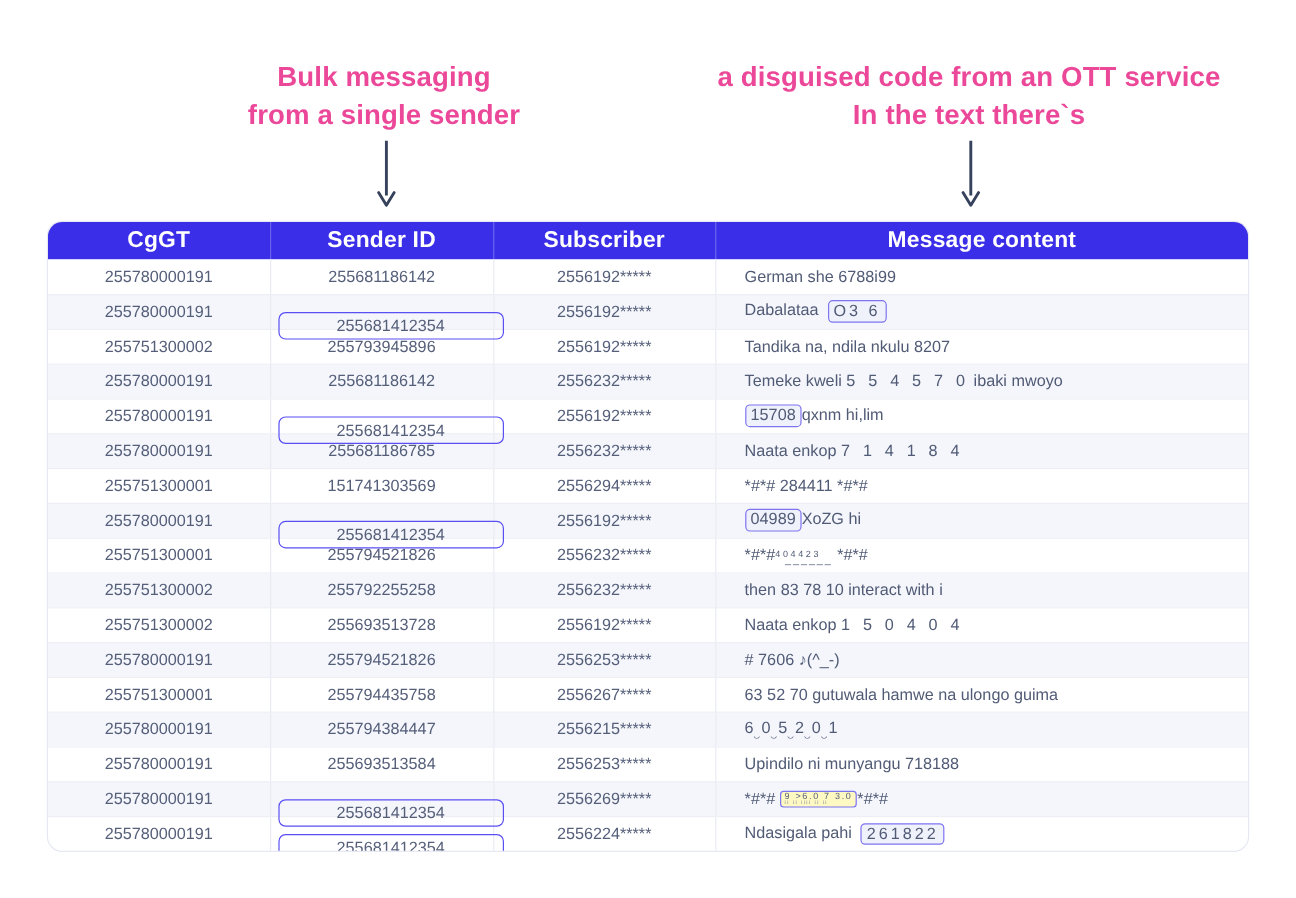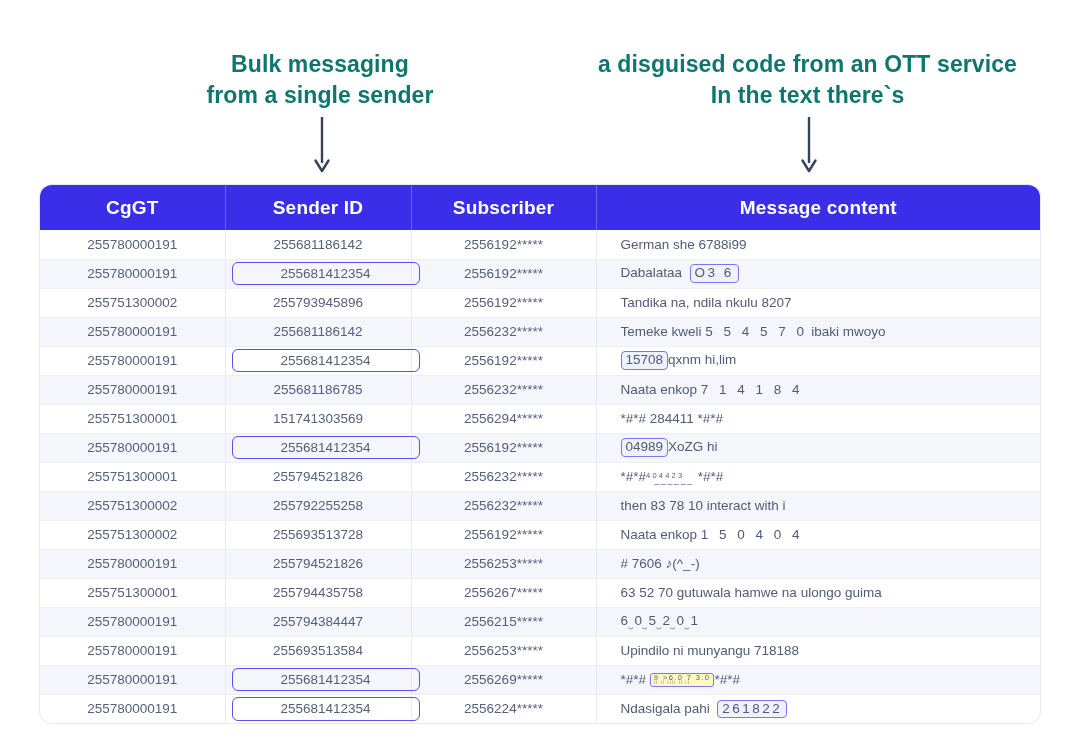--- a/index.html
+++ b/index.html
@@ -18,21 +18,21 @@
   }
 
   
   .annotations {
     position: absolute;
     left: 0; top: 0; width: 1080px; height: 185px;
   }
   .annot {
     position: absolute;
     text-align: center;
-    color: #0f766e;
+    color: #ec4899;
     font-size: 23px;
     font-weight: 700;
     line-height: 1.33;
     letter-spacing: 0.1px;
   }
   .annot-1 { left: 150px; top: 49px; width: 340px; }
   .annot-2 { left: 560px; top: 49px; width: 495px; }
   .annot-line { display: block; white-space: nowrap; }
 
   .arrow {
@@ -56,21 +56,21 @@
   table {
     border-collapse: collapse;
     width: 1000px;
     table-layout: fixed;
   }
   thead th {
     background: #3A2EE8;
     color: #ffffff;
     font-size: 19px;
     font-weight: 700;
-    height: 45px;
+    height: 31px;
     text-align: center;
     border-right: 1px solid #6a61ee;
     padding: 0 6px;
     letter-spacing: 0.2px;
   }
   thead th:last-child { border-right: none; }
 
   col.c1 { width: 185px; }
   col.c2 { width: 186px; }
   col.c3 { width: 185px; }
@@ -96,21 +96,21 @@
 
   
   td.cell-sender .hl {
     display: inline-block;
     border: 1.4px solid #5a4ff3;
     border-radius: 6px;
     padding: 4px 48px;
     background: transparent;
     line-height: 1;
     position: relative;
-    top: 0px;
+    top: 12px;
   }
   td.cell-sender.hi { padding-top: 1px; padding-bottom: 1px; overflow: visible; }
 
   
   .codebox {
     display: inline-block;
     border: 1.2px solid #7d74f0;
     border-radius: 4px;
     padding: 1px 4px;
     background: #eff1fb;

